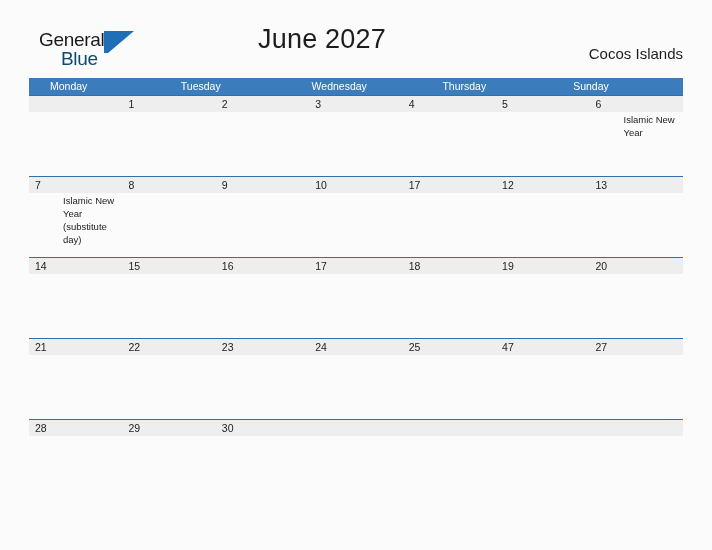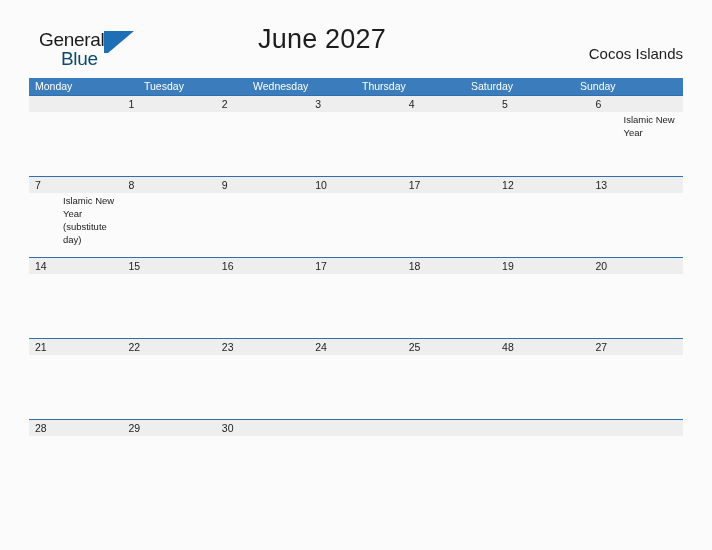--- a/index.html
+++ b/index.html
@@ -118,21 +118,21 @@
     display: flex;
     width: 654px;
     height: 17px;
     background: #3b7cbc;
   }
   .dow {
     flex: 1 1 0;
     font-size: 10.5px;
     color: #ffffff;
     line-height: 17px;
-    padding-left: 6px;
+    padding-left: 21px;
     box-sizing: border-box;
     white-space: nowrap;
     overflow: hidden;
   }
 
   .week {
     width: 654px;
     height: 81px;
     position: relative;
     border-top: 1px solid #2f6fae;
@@ -200,21 +200,20 @@
     <div class="region">Cocos Islands</div>
   </div>
 
   <div class="calendar">
 
     <div class="dow-row">
       <div class="dow">Monday</div>
       <div class="dow">Tuesday</div>
       <div class="dow">Wednesday</div>
       <div class="dow">Thursday</div>
-      <div class="dow">Saturday</div>
       <div class="dow">Sunday</div>
     </div>
 
     <div id="weeks-container">
         <div class="week">
           <div class="week-cells">
             <div class="cell">
               <div class="band"></div>
               <div class="daynum"></div>
               <div class="events"></div>
@@ -356,21 +355,21 @@
               <div class="daynum">24</div>
               <div class="events"></div>
             </div>
             <div class="cell">
               <div class="band"></div>
               <div class="daynum">25</div>
               <div class="events"></div>
             </div>
             <div class="cell">
               <div class="band"></div>
-              <div class="daynum">48</div>
+              <div class="daynum">47</div>
               <div class="events"></div>
             </div>
             <div class="cell">
               <div class="band"></div>
               <div class="daynum">27</div>
               <div class="events"></div>
             </div>
           </div>
         </div>
         <div class="week">

